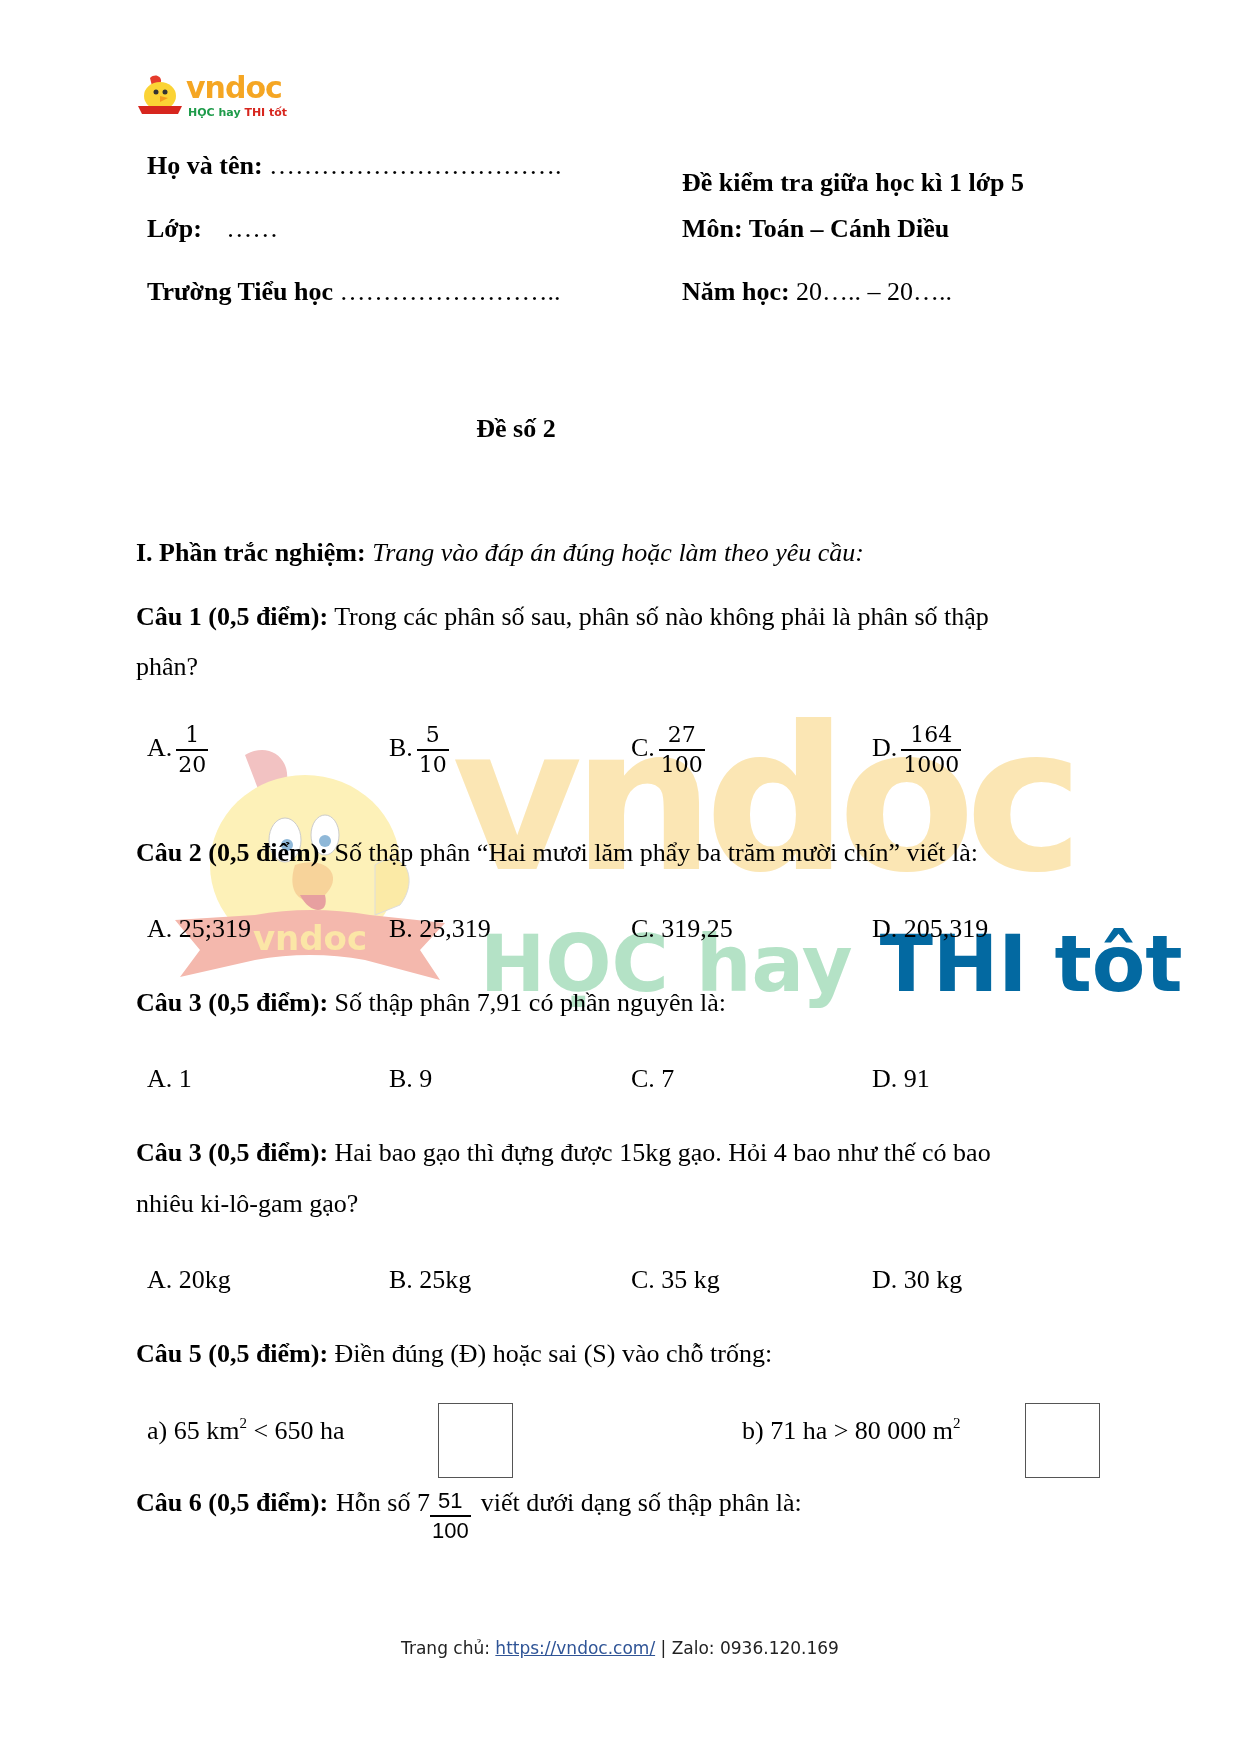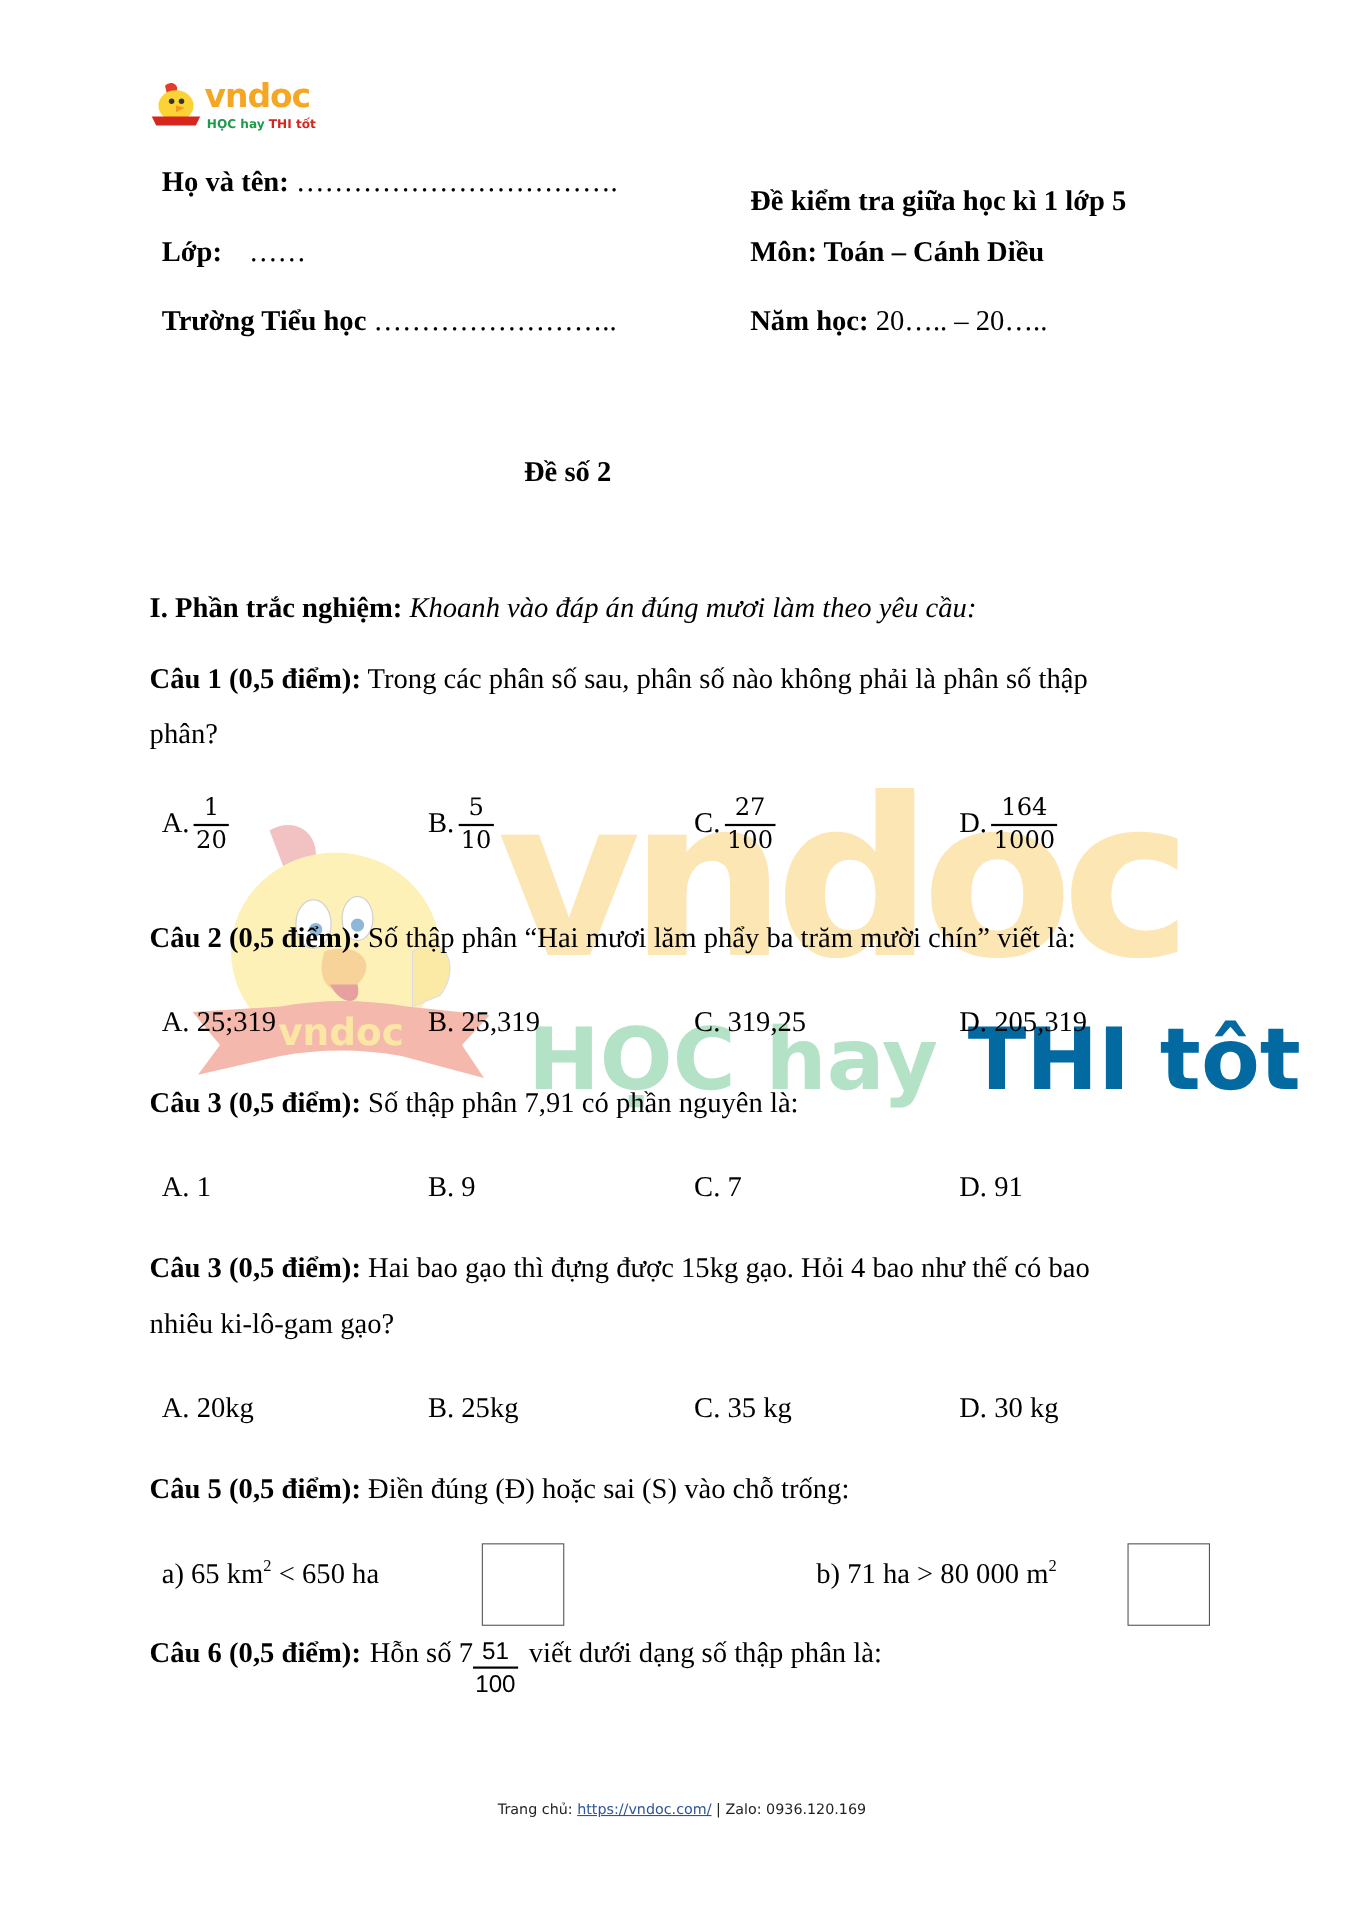--- a/index.html
+++ b/index.html
@@ -37,21 +37,21 @@
   .opt { font-size: 26px; line-height: 1; white-space: nowrap; }
   .frac { display: inline-flex; flex-direction: column; align-items: center; vertical-align: middle; font-family: "DejaVu Serif", serif; font-size: 22px; margin-left: 4px; }
   .frac .num { padding: 0 2px 3px; }
   .frac .bar { width: 100%; border-top: 2.5px solid #000; }
   .frac .den { padding: 3px 2px 0; }
 
   .box { width: 75px; height: 75px; border: 1.5px solid #555; box-sizing: border-box; }
 
   sup { font-size: 15px; vertical-align: 11px; line-height: 0; }
 
-  .footer { left: 0; width: 1240px; top: 1638px; text-align: center; font-family: "DejaVu Sans", sans-serif; font-size: 13px; color: #222; }
+  .footer { left: 0; width: 1240px; top: 1638px; text-align: center; font-family: "DejaVu Sans", sans-serif; font-size: 17px; color: #222; }
   .footer a { color: #2f5496; text-decoration: underline; }
 </style>
 </head>
 <body>
 
 <div class="abs wm wm-mascot">
   <svg width="270" height="240" viewBox="0 0 270 240">
     <path d="M70 10 C95 -5 120 15 110 45 C130 35 150 50 140 70 L95 75 Z" fill="#f2c2c2"></path>
     <ellipse cx="130" cy="120" rx="95" ry="90" fill="#fdf1b8"></ellipse>
     <ellipse cx="110" cy="95" rx="16" ry="22" fill="#ffffff" stroke="#ccc"></ellipse>
@@ -104,21 +104,21 @@
 <div class="abs hdr b" style="left:682px;top:216px">Môn: Toán – Cánh Diều</div>
 <div class="abs hdr" style="left:682px;top:279px">
   <span class="b">Năm học:</span>
   <span>20….. – 20…..</span>
 </div>
 
 <div class="abs title">Đề số 2</div>
 
 <div class="abs para" style="top:540px">
   <span class="b">I. Phần trắc nghiệm:</span>
-  <span class="it">Khoanh vào đáp án đúng mươi làm theo yêu cầu:</span>
+  <span class="it">Trang vào đáp án đúng hoặc làm theo yêu cầu:</span>
 </div>
 
 <div class="abs para" style="top:604px">
   <span class="b">Câu 1 (0,5 điểm):</span>
   <span>Trong các phân số sau, phân số nào không phải là phân số thập</span>
 </div>
 <div class="abs para" style="top:654px">phân?</div>
 
 <div class="abs opt" style="left:147px;top:724px">
   <span>A.</span><span class="frac">

